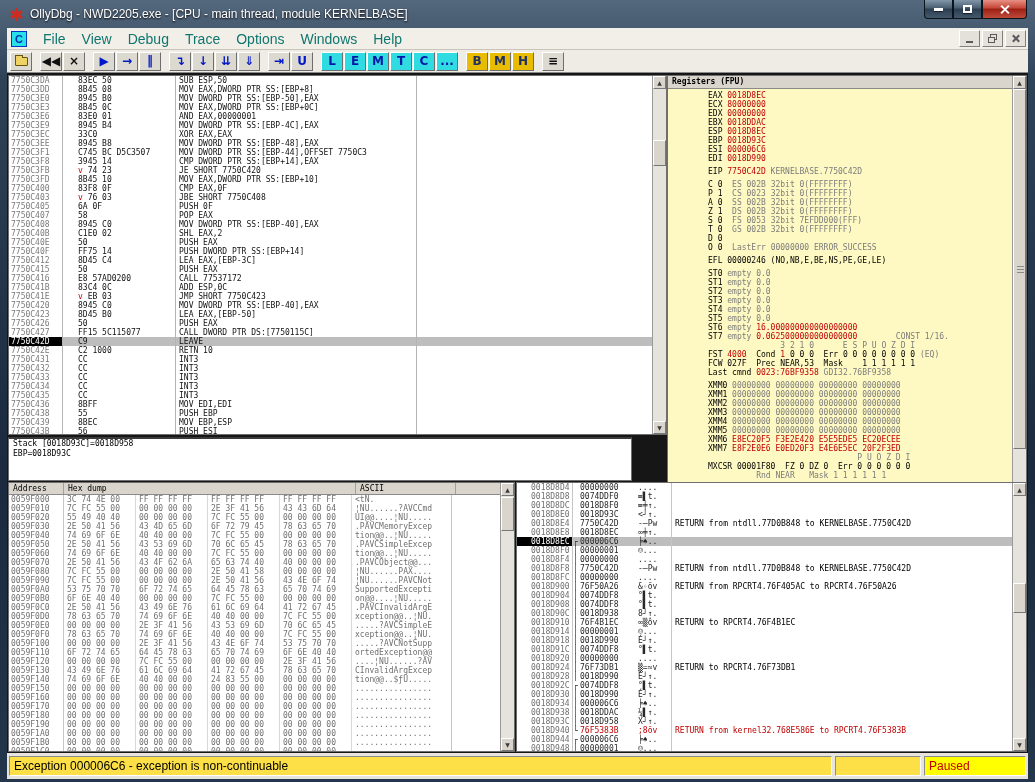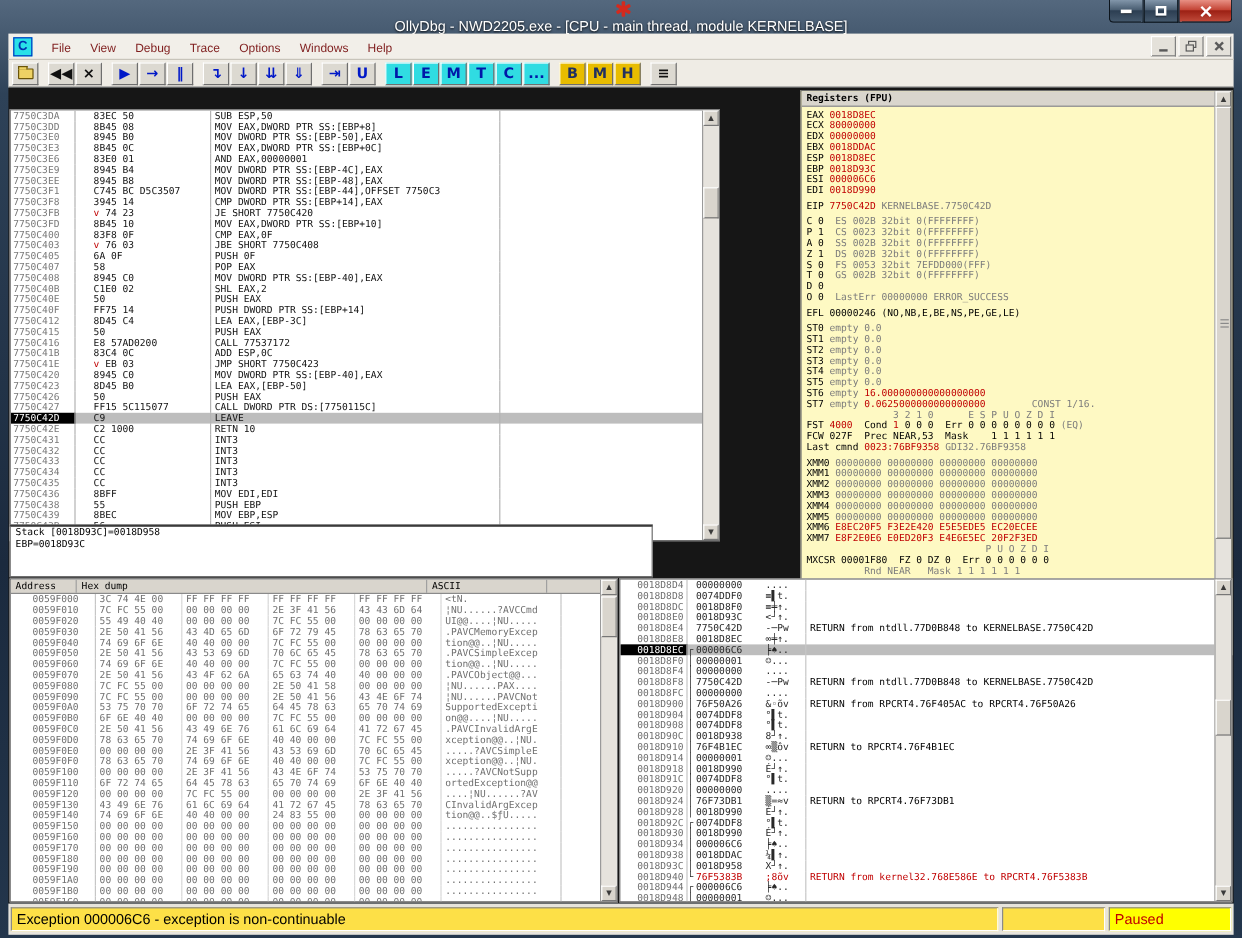--- a/index.html
+++ b/index.html
@@ -1,21 +1,21 @@
 <!DOCTYPE html>
 <html><head>
 <meta charset="utf-8">
 <style>
   * { margin:0; padding:0; box-sizing:border-box; }
   body { background:#000; font-family:"Liberation Sans", sans-serif; }
   .window { position:relative; width:1035px; height:782px; overflow:hidden;
     background:linear-gradient(180deg,#54687e 0%,#2e4258 10%,#1b2a3e 60%,#23364c 100%); }
 
   
-  .titlebar { position:absolute; left:0; top:0; width:1035px; height:28px; display:flex; align-items:center;flex-direction:column; }
+  .titlebar { position:absolute; left:0; top:0; width:1035px; height:28px; display:flex; align-items:center; }
   .bug { position:relative; width:15px; height:15px; margin:0 6px 0 9px; flex:none; }
   .bug i { position:absolute; left:6px; top:1px; width:3px; height:13px; background:#d42a1e; border-radius:1px; transform-origin:center; }
   .bug i.r60 { transform:rotate(60deg); } .bug i.r120 { transform:rotate(120deg); }
   .title { color:#fff; font-size:12px; text-shadow:0 1px 2px #000; white-space:nowrap; }
   .winbtns { position:absolute; right:8px; top:0; display:flex; }
   .wbtn { width:29px; height:19px; border:1px solid #0c141c; border-top:none; display:flex; align-items:center; justify-content:center;
     background:linear-gradient(180deg,#8296aa,#4a5e72 45%,#2c3e52 50%,#44586c); }
   .wbtn.min { border-radius:0 0 0 4px; }
   .wbtn.close { width:45px; border-radius:0 0 4px 0;
     background:linear-gradient(180deg,#e89084,#c44536 45%,#9c2014 50%,#c04a3a); }
@@ -23,21 +23,21 @@
   .g-max { width:9px; height:8px; border:2px solid #fff; box-shadow:0 1px 1px #0008; }
   .g-x { position:relative; width:11px; height:11px; }
   .g-x i { position:absolute; left:5px; top:0; width:2px; height:11px; background:#fff; }
   .g-x i:first-child { transform:rotate(45deg); } .g-x i:last-child { transform:rotate(-45deg); }
 
   
   .menubar { position:absolute; left:7px; top:28px; width:1021px; height:22px; background:#f2efe9;
     display:flex; align-items:center; border-bottom:1px solid #c8c4ba; }
   .cicn { width:16px; height:16px; margin:0 8px 0 4px; background:#28e0e8; border:1px solid #0038c0;
     color:#0030b0; font-weight:bold; font-size:11px; text-align:center; line-height:15px; flex:none; }
-  .mitem { font-size:10px; color:#7f1d1d; padding:2px 8px;text-align:center; }
+  .mitem { font-size:14px; color:#0f766e; padding:2px 8px;text-align:center; }
   .mdibtns { position:absolute; right:2px; top:2px; display:flex; gap:2px; }
   .mdb { width:21px; height:17px; background:#e4e1da; border:1px solid; border-color:#fff #808080 #808080 #fff;
     display:flex; align-items:center; justify-content:center; }
   .m-min { width:7px; height:2px; background:#5a5a5a; margin-top:6px; }
   .m-res { position:relative; width:9px; height:9px; }
   .m-res b { position:absolute; width:7px; height:6px; border:1px solid #5a5a5a; background:#e4e1da; }
   .m-res b:first-child { right:0; top:0; } .m-res b:last-child { left:0; bottom:0; }
   .m-x { position:relative; width:9px; height:9px; }
   .m-x i { position:absolute; left:4px; top:0; width:2px; height:9px; background:#5a5a5a; }
   .m-x i:first-child { transform:rotate(45deg); } .m-x i:last-child { transform:rotate(-45deg); }
@@ -52,47 +52,47 @@
   .tbtn.yel { background:#e8bc00; color:#203060; }
   .tsep { width:7px; flex:none; }
   .fold { position:relative; width:13px; height:9px; background:#eed264; border:1px solid #6a5408; border-radius:1px; }
   .fold::before { content:""; position:absolute; top:-3px; left:-1px; width:6px; height:2px; background:#eed264; border:1px solid #6a5408; border-bottom:none; }
 
   
   .client { position:absolute; left:7px; top:73px; width:1021px; height:680px; background:#161616; overflow:hidden; }
   .pane { position:absolute; background:#fff; border:1px solid #6e6e6e; overflow:hidden;
     font-family:"DejaVu Sans Mono", monospace; font-size:8px; }
 
-  .disasm { left:1px; top:18px; width:592px; height:360px; }
+  .disasm { left:1px; top:2px; width:659px; height:360px; }
   .drow { display:flex; height:9px; line-height:9px; white-space:pre; }
   .drow.sel { background:#bdbdbd; }
   .da { flex:none; width:54px; padding-left:2px; color:#7a7a7a; border-right:1px solid #b4b4b4; }
   .drow.sel .da { background:#000; color:#fff; }
   .dh { flex:none; width:101px; padding-left:3px; color:#111; border-right:1px solid #b4b4b4;margin-left:12px; }
   .di { flex:none; width:240px; padding-left:3px; color:#111; }
   .dc { flex:1; padding-left:3px; color:#111; border-left:1px solid #b4b4b4; }
   .jm { color:#c00000; }
 
-  .info { left:1px; top:364px; width:536px; height:44px; border-top:2px solid #3a3a3a; }
+  .info { left:1px; top:364px; width:624px; height:44px; border-top:2px solid #3a3a3a; }
   .iline { height:10px; line-height:10px; padding-left:4px; white-space:pre; color:#000; }
 
   .regs { left:660px; top:2px; width:360px; height:471px; background:#fef9c3; }
   .rtitle { height:13px; line-height:12px; padding-left:4px; font-weight:bold; color:#000; border-bottom:1px solid #8a8a8a; background:#d9d5cd; }
   .rlines { padding:2px 0 0 4px; }
-  .rline { height:9px; line-height:9px; white-space:pre; }
+  .rline { height:9px; line-height:9px; white-space:pre;margin-left:36px; }
   .rgap { height:4px; }
   .k { color:#000; } .g { color:#7c7c7c; } .r { color:#c00000; }
 
   .dump { left:1px; top:409px; width:507px; height:270px; }
   .dhead { display:flex; height:12px; line-height:11px; background:#d9d5cd; border-bottom:1px solid #8a8a8a; white-space:pre; color:#000; }
   .hA { flex:none; width:55px; padding-left:4px; border-right:1px solid #a0a0a0; }
   .hH { flex:none; width:292px; padding-left:4px; border-right:1px solid #a0a0a0; }
   .hS { flex:none; width:100px; padding-left:4px; border-right:1px solid #a0a0a0; }
   .hF { flex:1; }
-  .dmrow { display:flex; height:9px; line-height:9px; white-space:pre; color:#707070;margin-left:16px; }
+  .dmrow { display:flex; height:9px; line-height:9px; white-space:pre; color:#707070; }
   .da2 { flex:none; width:55px; padding-left:2px; border-right:1px solid #c6c6c6; }
   .dg  { flex:none; width:72px; padding-left:3px; border-right:1px solid #d8d8d8; }
   .ds  { flex:none; width:100px; padding-left:3px; border-right:1px solid #c6c6c6; }
   .dfill { flex:1; }
 
   .stack { left:509px; top:409px; width:511px; height:270px; }
   .strow { display:flex; height:9px; line-height:9px; white-space:pre; }
   .strow.sel { background:#bdbdbd; }
   .sa { flex:none; width:56px; padding-left:14px; color:#707070; border-right:1px solid #c6c6c6; }
   .strow.sel .sa { background:#000; color:#fff; }
@@ -206,20 +206,21 @@
   <div class="client">
 
     <div class="pane disasm">
       <div id="disasm-rows" style="margin-right:14px">
           <div class="drow"><span class="da">7750C3DA</span><span class="dh">83EC 50</span><span class="di">SUB ESP,50</span><span class="dc"></span></div>
           <div class="drow"><span class="da">7750C3DD</span><span class="dh">8B45 08</span><span class="di">MOV EAX,DWORD PTR SS:[EBP+8]</span><span class="dc"></span></div>
           <div class="drow"><span class="da">7750C3E0</span><span class="dh">8945 B0</span><span class="di">MOV DWORD PTR SS:[EBP-50],EAX</span><span class="dc"></span></div>
           <div class="drow"><span class="da">7750C3E3</span><span class="dh">8B45 0C</span><span class="di">MOV EAX,DWORD PTR SS:[EBP+0C]</span><span class="dc"></span></div>
           <div class="drow"><span class="da">7750C3E6</span><span class="dh">83E0 01</span><span class="di">AND EAX,00000001</span><span class="dc"></span></div>
           <div class="drow"><span class="da">7750C3E9</span><span class="dh">8945 B4</span><span class="di">MOV DWORD PTR SS:[EBP-4C],EAX</span><span class="dc"></span></div>
+          <div class="drow"><span class="da">7750C3EC</span><span class="dh">33C0</span><span class="di">XOR EAX,EAX</span><span class="dc"></span></div>
           <div class="drow"><span class="da">7750C3EE</span><span class="dh">8945 B8</span><span class="di">MOV DWORD PTR SS:[EBP-48],EAX</span><span class="dc"></span></div>
           <div class="drow"><span class="da">7750C3F1</span><span class="dh">C745 BC D5C3507</span><span class="di">MOV DWORD PTR SS:[EBP-44],OFFSET 7750C3</span><span class="dc"></span></div>
           <div class="drow"><span class="da">7750C3F8</span><span class="dh">3945 14</span><span class="di">CMP DWORD PTR SS:[EBP+14],EAX</span><span class="dc"></span></div>
           <div class="drow"><span class="da">7750C3FB</span><span class="dh"><span class="jm">v </span>74 23</span><span class="di">JE SHORT 7750C420</span><span class="dc"></span></div>
           <div class="drow"><span class="da">7750C3FD</span><span class="dh">8B45 10</span><span class="di">MOV EAX,DWORD PTR SS:[EBP+10]</span><span class="dc"></span></div>
           <div class="drow"><span class="da">7750C400</span><span class="dh">83F8 0F</span><span class="di">CMP EAX,0F</span><span class="dc"></span></div>
           <div class="drow"><span class="da">7750C403</span><span class="dh"><span class="jm">v </span>76 03</span><span class="di">JBE SHORT 7750C408</span><span class="dc"></span></div>
           <div class="drow"><span class="da">7750C405</span><span class="dh">6A 0F</span><span class="di">PUSH 0F</span><span class="dc"></span></div>
           <div class="drow"><span class="da">7750C407</span><span class="dh">58</span><span class="di">POP EAX</span><span class="dc"></span></div>
           <div class="drow"><span class="da">7750C408</span><span class="dh">8945 C0</span><span class="di">MOV DWORD PTR SS:[EBP-40],EAX</span><span class="dc"></span></div>

